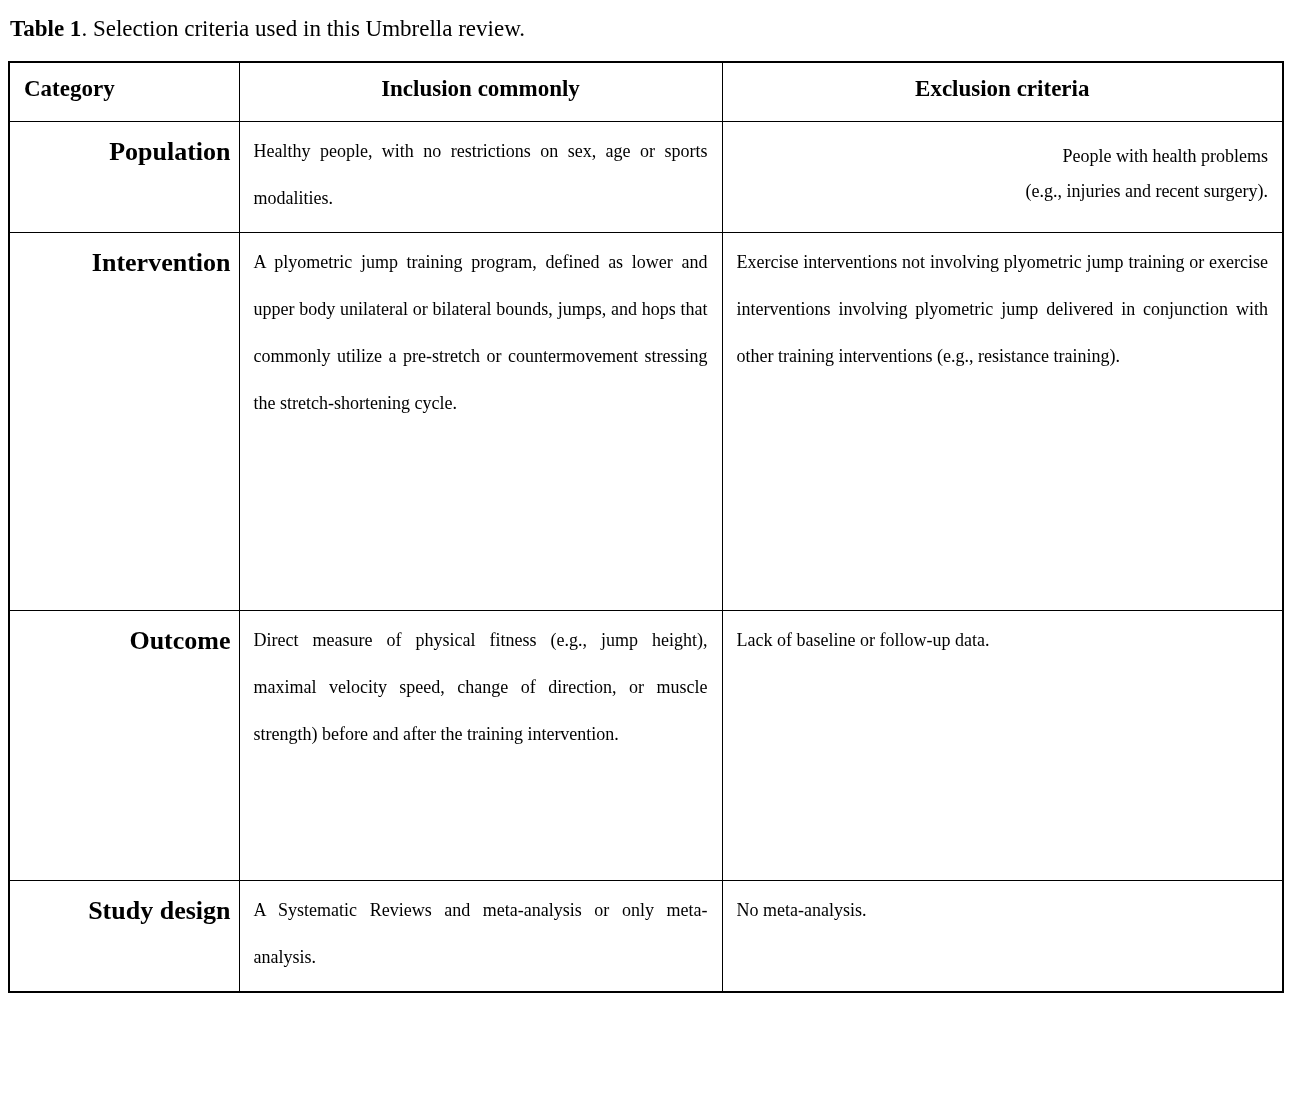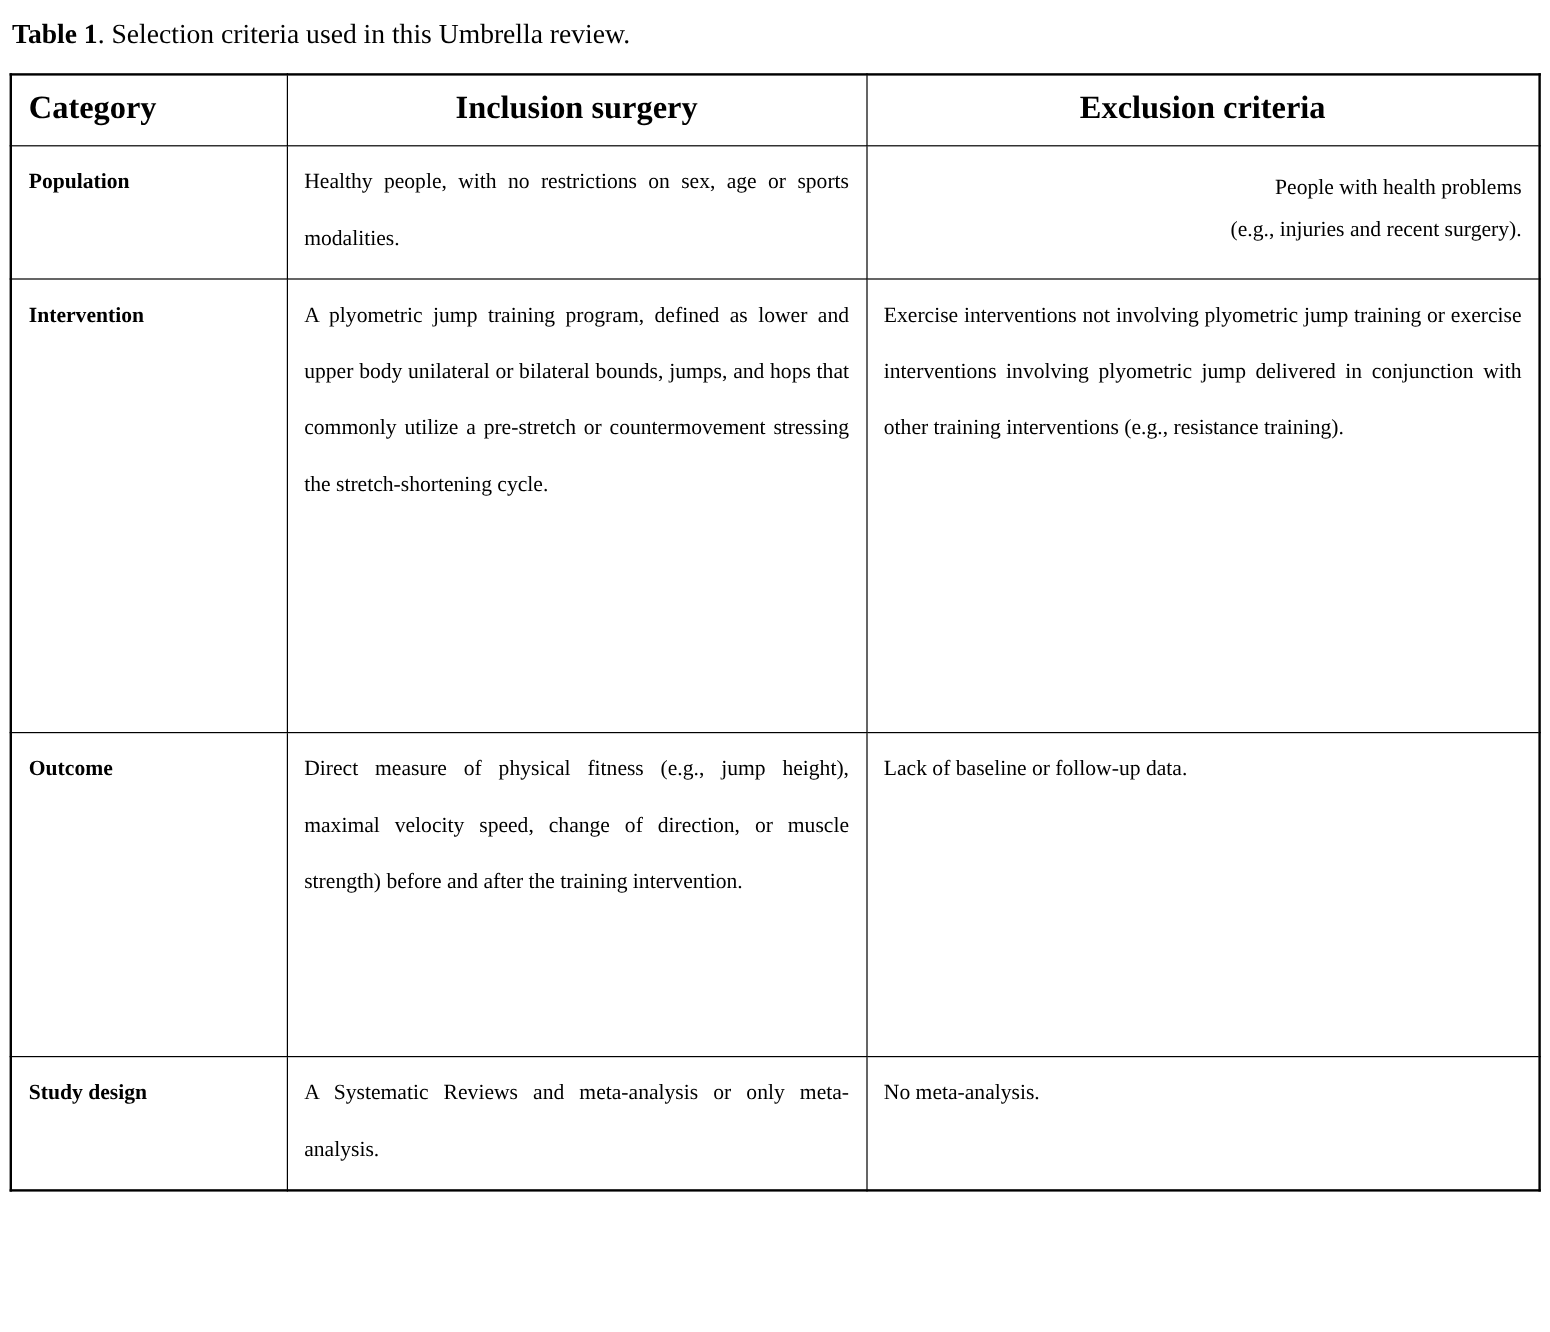--- a/index.html
+++ b/index.html
@@ -28,36 +28,36 @@
     width: 1276px;
     border: 2px solid #000;
   }
   th, td {
     border: 1.5px solid #000;
     vertical-align: top;
     box-sizing: border-box;
     overflow: hidden;
   }
   th {
-    font-size: 27px;
+    font-size: 23px;
     font-weight: bold;
     text-align: center;
     padding: 11px 8px 8px 8px;
     line-height: 30px;
   }
   th.cat-header {
     text-align: left;
     padding-left: 14px;
   }
   td.cat-cell {
     font-weight: bold;
-    font-size: 18px;
+    font-size: 26px;
     line-height: 47px;
     padding: 6px 8px 6px 14px;
-    text-align: left;
+    text-align: right;
   }
   td.body-cell {
     font-size: 18px;
     line-height: 47px;
     padding: 6px 14px 10px 14px;
     text-align: justify;
   }
   td.single-spaced {
     line-height: 35px;
     text-align: right;
@@ -80,21 +80,21 @@
 
   <table class="criteria-table">
     <colgroup>
       <col style="width:230px">
       <col style="width:483px">
       <col style="width:561px">
     </colgroup>
     <thead>
       <tr class="r-head">
         <th class="cat-header">Category</th>
-        <th>Inclusion surgery</th>
+        <th>Inclusion commonly</th>
         <th>Exclusion criteria</th>
       </tr>
     </thead>
     <tbody>
       <tr class="r-1">
         <td class="cat-cell">Population</td>
         <td class="body-cell">Healthy people, with no restrictions on sex, age or sports modalities.</td>
         <td class="body-cell single-spaced">People with health problems
 (e.g., injuries and recent surgery).</td>
       </tr>

